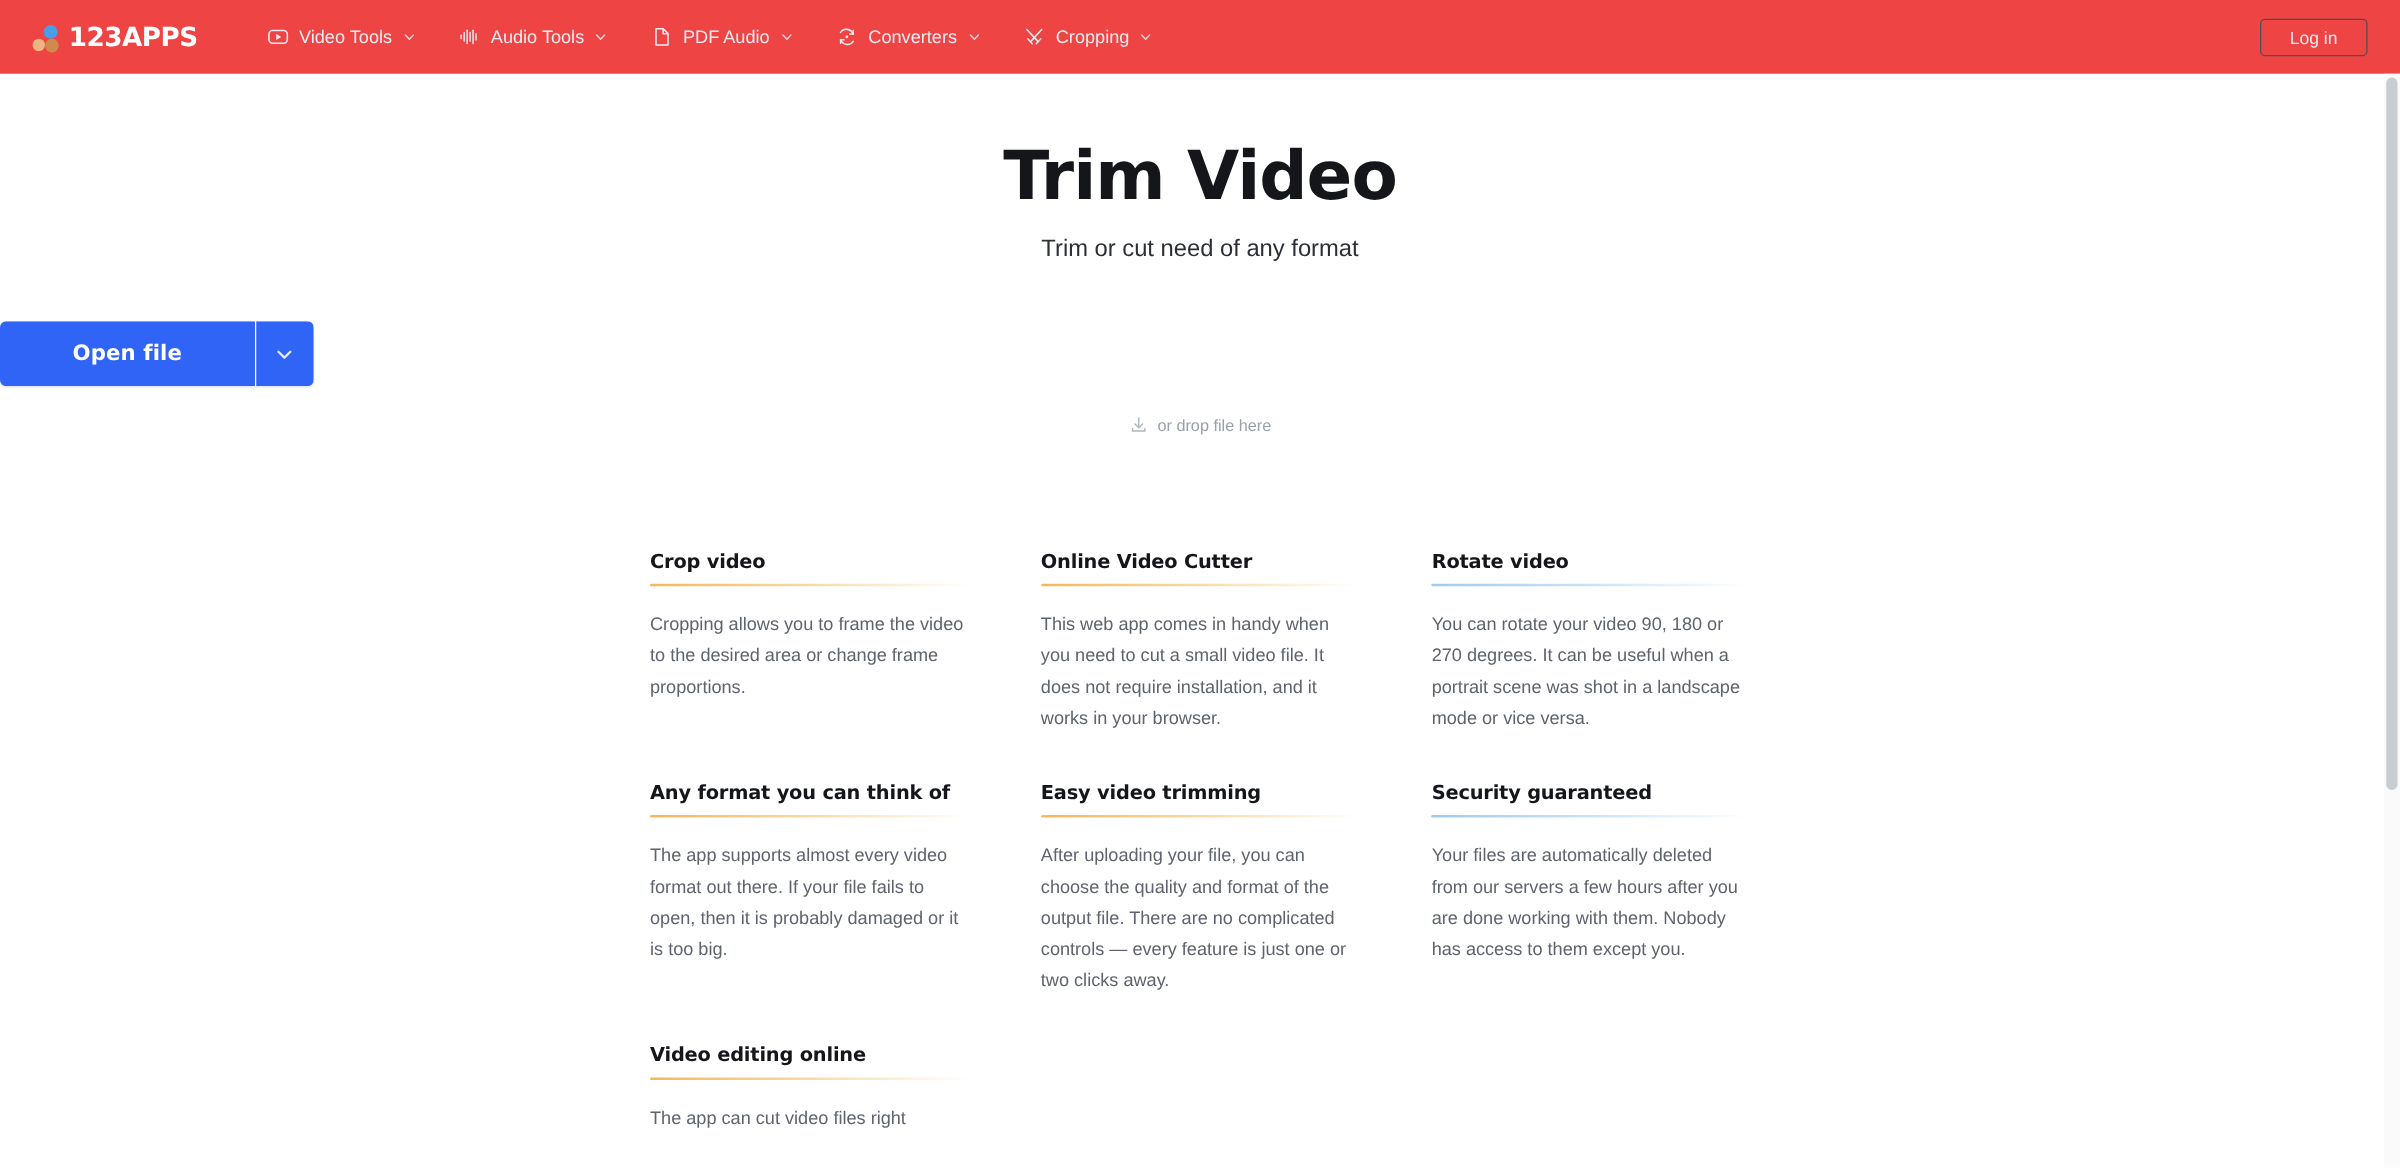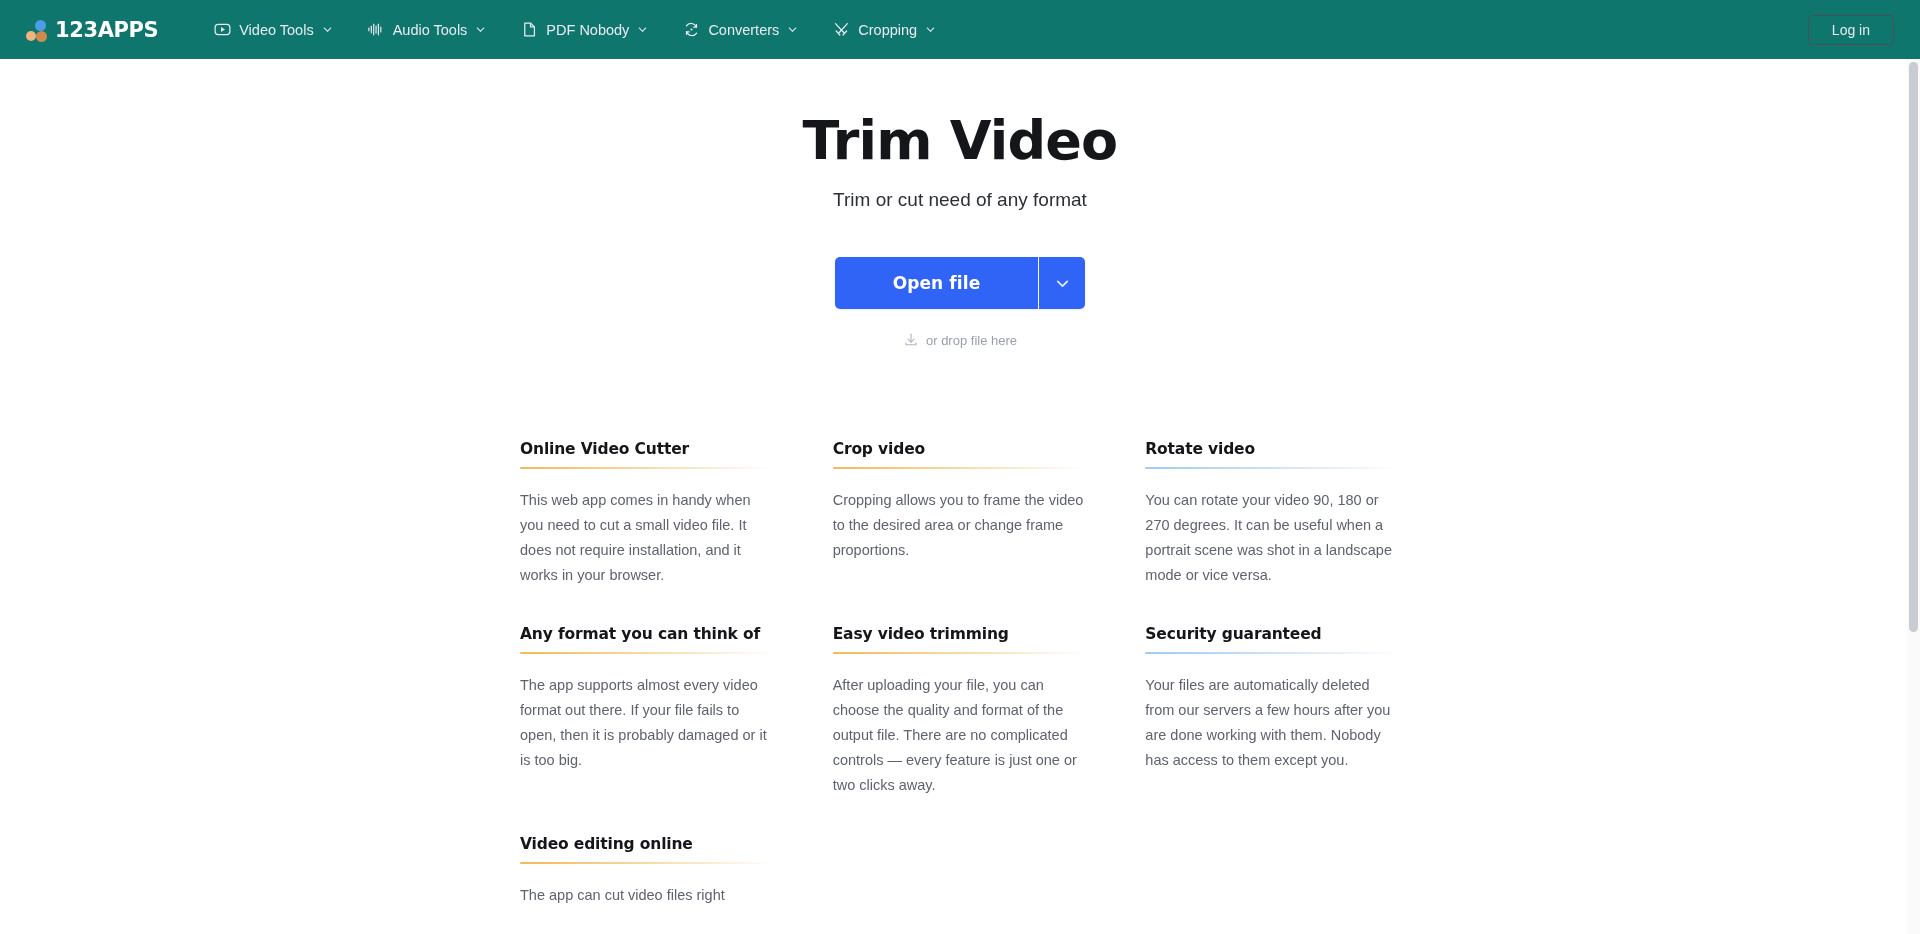--- a/index.html
+++ b/index.html
@@ -8,21 +8,21 @@
     width: 1920px;
     height: 934px;
     overflow: hidden;
     background: #ffffff;
     font-family: "Liberation Sans", sans-serif;
   }
 
   
   .topbar {
     height: 59px;
-    background: #0f766e;
+    background: #ef4444;
     display: flex;
     align-items: center;
     padding: 0 26px 0 26px;
     position: relative;
   }
 
   .logo {
     display: flex;
     align-items: center;
     gap: 7px;
@@ -92,21 +92,20 @@
   .hero-sub {
     margin-top: 19px;
     font-size: 19px;
     color: #2c2f36;
     font-weight: 400;
   }
 
   .cta-wrap {
     margin-top: 46px;
     display: flex;
-    justify-content: center;
   }
   .cta {
     display: flex;
     height: 52px;
     border-radius: 5px;
     overflow: hidden;
     box-shadow: 0 1px 2px rgba(0,0,0,.08);
   }
   .cta-main {
     background: #2f64f7;
@@ -245,21 +244,21 @@
       </svg>
     </div>
 
     <div class="nav-item">
       <span class="nav-icon">
         <svg width="17" height="17" viewBox="0 0 18 18" fill="none">
           <path d="M4 2.2 h6.2 L14.2 6.2 V15.8 H4 Z" stroke="#e9ecf1" stroke-width="1.3" stroke-linejoin="round"></path>
           <path d="M10.1 2.3 V6.3 H14.1" stroke="#e9ecf1" stroke-width="1.3" stroke-linejoin="round"></path>
         </svg>
       </span>
-      <span>PDF Nobody</span>
+      <span>PDF Audio</span>
       <svg class="chev" viewBox="0 0 12 12" fill="none">
         <path d="M2.5 4.4 L6 8 L9.5 4.4" stroke="#e9ecf1" stroke-width="1.3" stroke-linecap="round" stroke-linejoin="round"></path>
       </svg>
     </div>
 
     <div class="nav-item">
       <span class="nav-icon">
         <svg width="17" height="17" viewBox="0 0 18 18" fill="none" stroke="#e9ecf1" stroke-width="1.3" stroke-linecap="round">
           <path d="M14.2 6.6 A6 6 0 0 0 3.6 5.2"></path>
           <path d="M3.8 11.4 A6 6 0 0 0 14.4 12.8"></path>
@@ -316,29 +315,29 @@
       <path d="M5.6 8.1 L9 11.4 L12.4 8.1"></path>
       <path d="M3.4 12.2 V14.4 H14.6 V12.2"></path>
     </svg>
     <span>or drop file here</span>
   </div>
 </div>
 
 <div class="features">
 
   <div class="feature">
+    <h3>Crop video</h3>
+    <div class="rule rule-amber"></div>
+    <p>Cropping allows you to frame the video to the desired area or change frame proportions.</p>
+  </div>
+
+  <div class="feature">
     <h3>Online Video Cutter</h3>
     <div class="rule rule-amber"></div>
     <p>This web app comes in handy when you need to cut a small video file. It does not require installation, and it works in your browser.</p>
-  </div>
-
-  <div class="feature">
-    <h3>Crop video</h3>
-    <div class="rule rule-amber"></div>
-    <p>Cropping allows you to frame the video to the desired area or change frame proportions.</p>
   </div>
 
   <div class="feature">
     <h3>Rotate video</h3>
     <div class="rule rule-blue"></div>
     <p>You can rotate your video 90, 180 or 270 degrees. It can be useful when a portrait scene was shot in a landscape mode or vice versa.</p>
   </div>
 
   <div class="feature">
     <h3>Any format you can think of</h3>

